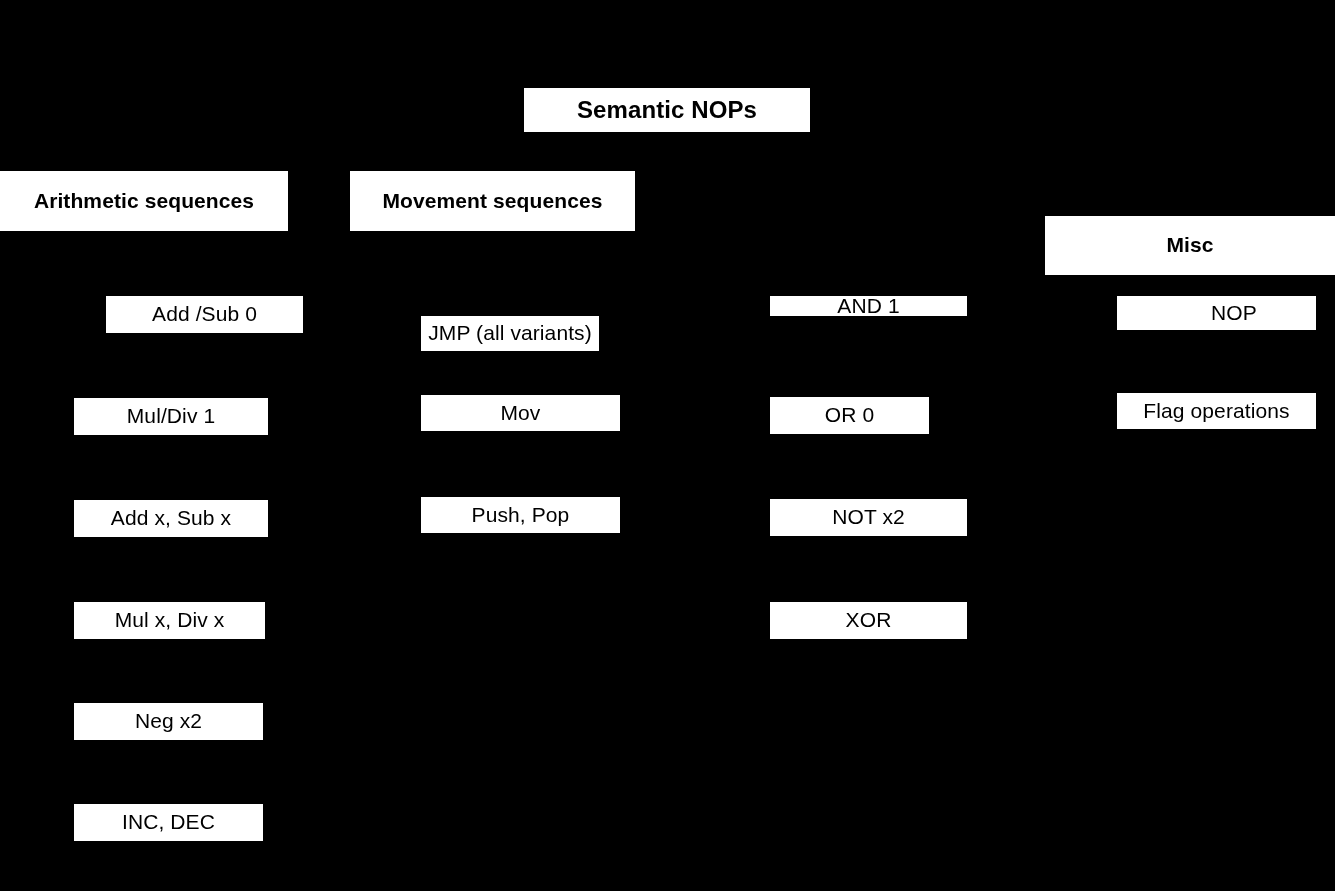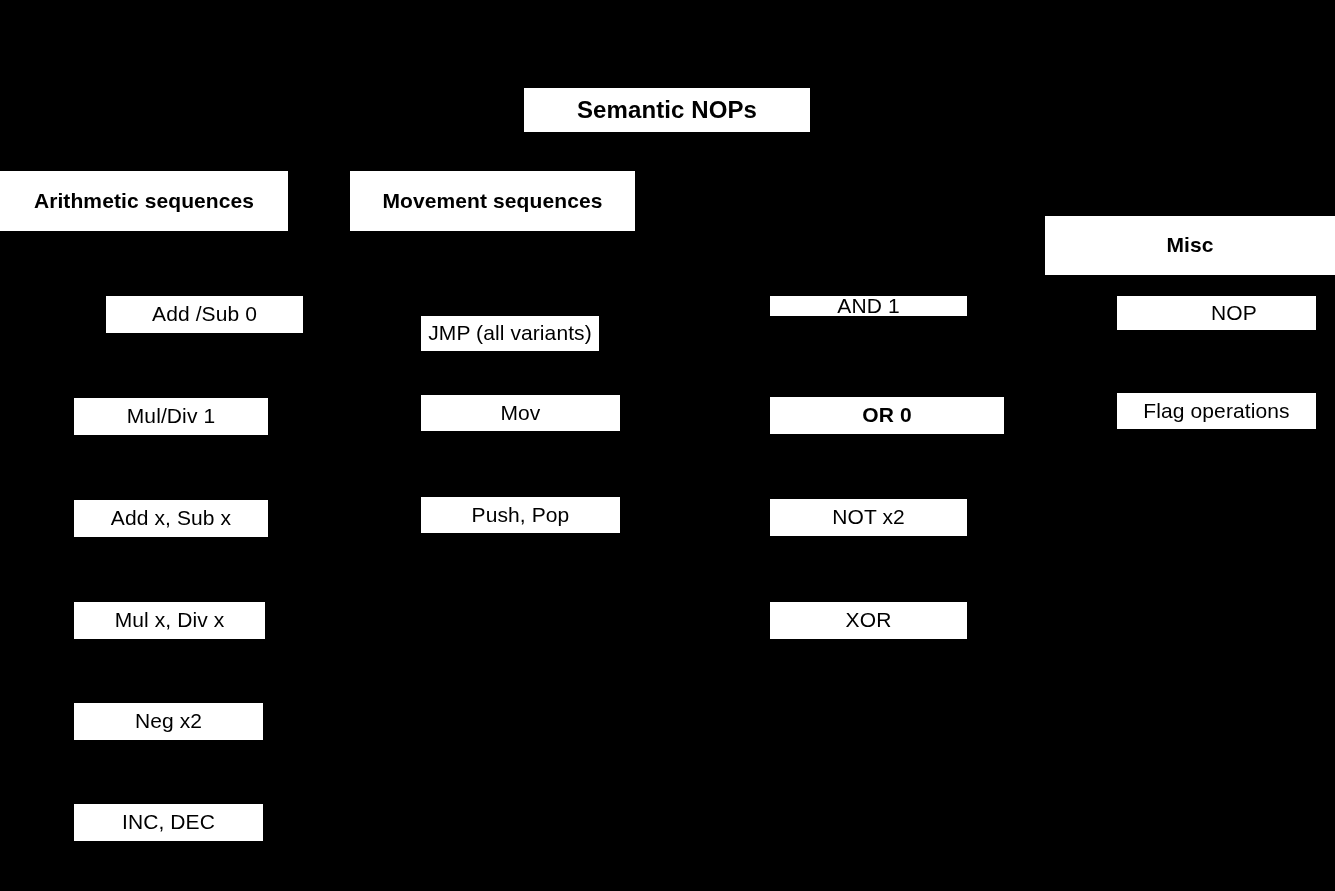--- a/index.html
+++ b/index.html
@@ -82,21 +82,21 @@
 
   <div class="box item-box" style="left:421px; top:290px; width:178px; height:35px;margin-top:26px;">JMP (all variants)</div>
 
   <div class="box item-box" style="left:421px; top:395px; width:199px; height:36px;">Mov</div>
 
   <div class="box item-box" style="left:421px; top:497px; width:199px; height:36px;">Push, Pop</div>
 
 
   <div class="box item-box" style="left:770px; top:296px; width:197px; height:20px;">AND 1</div>
 
-  <div class="box item-box" style="left:770px; top:397px; width:234px; height:37px;font-weight:bold;">OR 0</div>
+  <div class="box item-box" style="left:770px; top:397px; width:159px; height:37px;">OR 0</div>
 
   <div class="box item-box" style="left:770px; top:499px; width:197px; height:37px;">NOT x2</div>
 
   <div class="box item-box" style="left:770px; top:602px; width:197px; height:37px;">XOR</div>
 
   <div class="box header-box" style="left:1045px; top:171px; width:290px; height:59px;margin-top:45px;">Misc</div>
 
   <div class="box item-box" style="left:1117px; top:296px; width:199px; height:34px;padding-left:35px;">NOP</div>
 
   <div class="box item-box" style="left:1117px; top:393px; width:199px; height:36px;">Flag operations</div>

